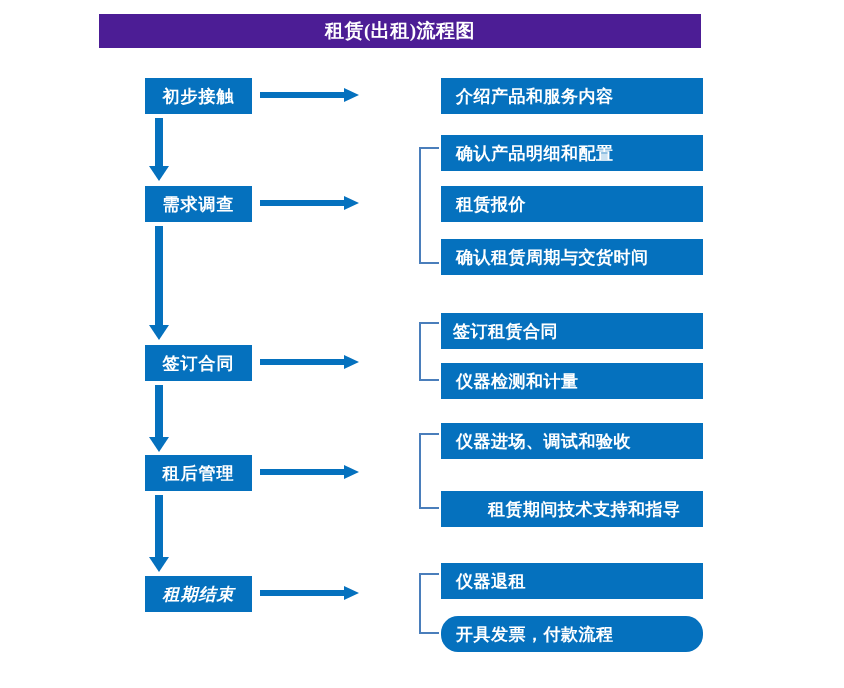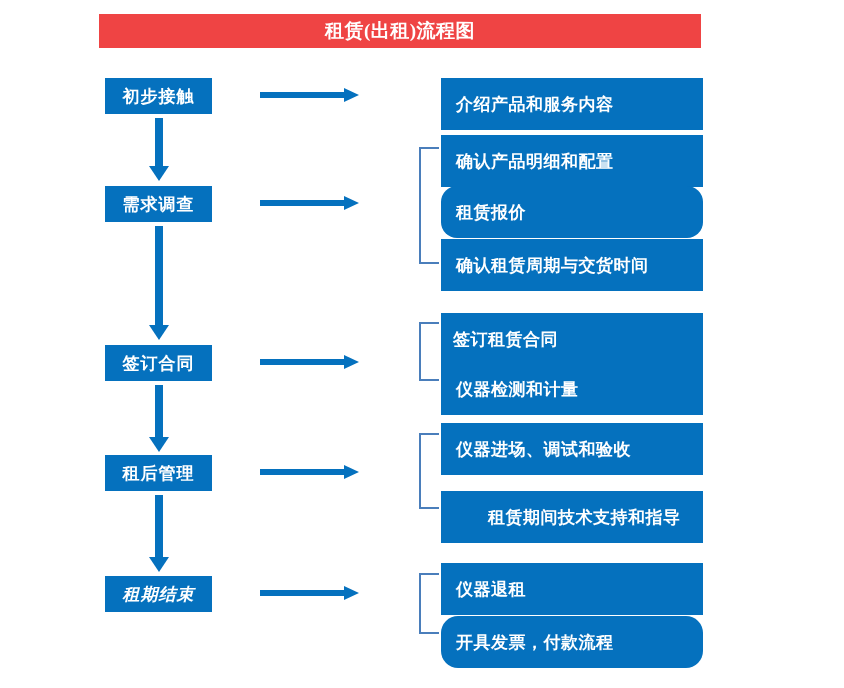--- a/index.html
+++ b/index.html
@@ -22,21 +22,21 @@
     height: 688px;
   }
 
   
   .title-bar {
     position: absolute;
     left: 99px;
     top: 14px;
     width: 602px;
     height: 34px;
-    background: #ef4444;
+    background: #4c1d95;
     color: #ffffff;
     font-size: 19px;
     font-weight: bold;
     display: flex;
     align-items: center;
     justify-content: center;
     letter-spacing: 0.5px;
   }
 
   
@@ -45,28 +45,29 @@
     width: 107px;
     height: 36px;
     background: #0571be;
     color: #ffffff;
     font-size: 17px;
     font-weight: bold;
     display: flex;
     align-items: center;
     justify-content: center;
     letter-spacing: 1px;
+    margin-left: 40px;
   }
 
   
   .detail-box {
     position: absolute;
     left: 441px;
     width: 262px;
-    height: 52px;
+    height: 36px;
     background: #0571be;
     color: #ffffff;
     font-size: 17px;
     font-weight: bold;
     display: flex;
     align-items: center;
     padding-left: 15px;
     box-sizing: border-box;
     letter-spacing: 0.5px;
   }
@@ -137,21 +138,21 @@
     <polygon points="84,2 84,16 99,9" fill="#0571be"></polygon>
   </svg>
 
   <div class="bracket" style="top:147px; height:117px;"></div>
   <div class="bracket" style="top:322px; height:59px;"></div>
   <div class="bracket" style="top:433px; height:76px;"></div>
   <div class="bracket" style="top:573px; height:61px;"></div>
 
   <div class="detail-box" style="top:78px;">介绍产品和服务内容</div>
   <div class="detail-box" style="top:135px;">确认产品明细和配置</div>
-  <div class="detail-box" style="top:186px;border-radius:16px;">租赁报价</div>
+  <div class="detail-box" style="top:186px;">租赁报价</div>
   <div class="detail-box" style="top:239px;">确认租赁周期与交货时间</div>
   <div class="detail-box" style="top:313px;padding-left:12px;">签订租赁合同</div>
   <div class="detail-box" style="top:363px;">仪器检测和计量</div>
   <div class="detail-box" style="top:423px;">仪器进场、调试和验收</div>
   <div class="detail-box" style="top:491px;padding-left:47px;">租赁期间技术支持和指导</div>
   <div class="detail-box" style="top:563px;">仪器退租</div>
   <div class="detail-box" style="top:616px;border-radius:17px;">开具发票，付款流程</div>
 
 </div>
 

